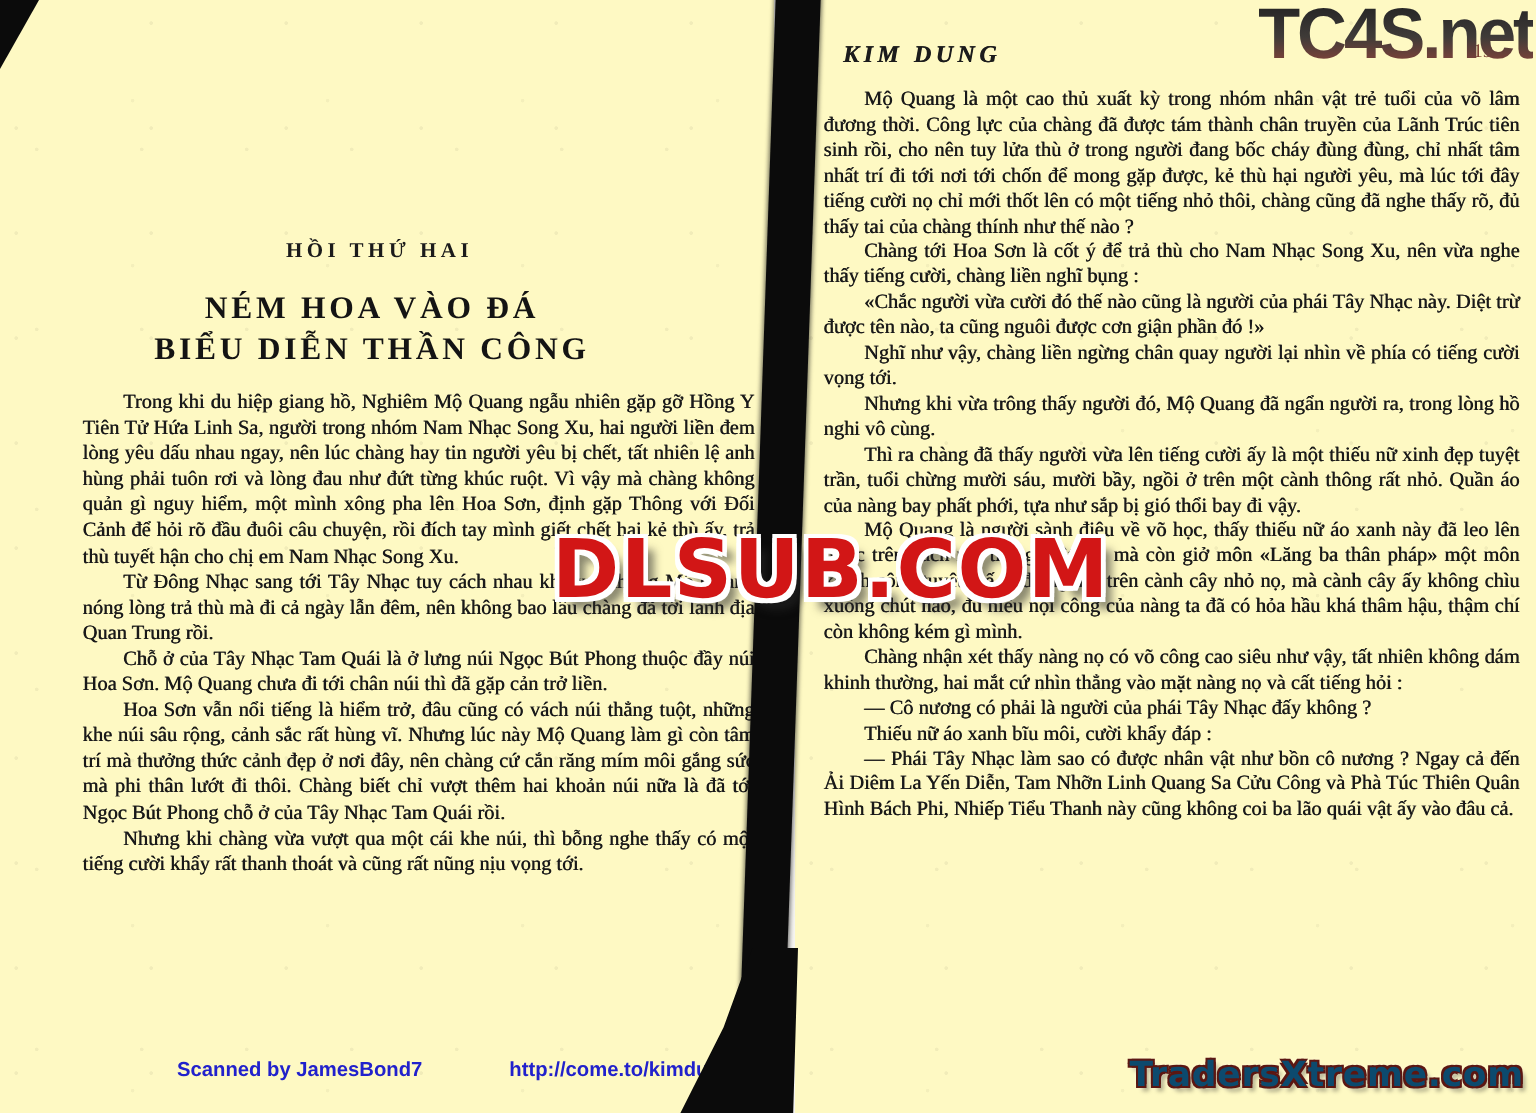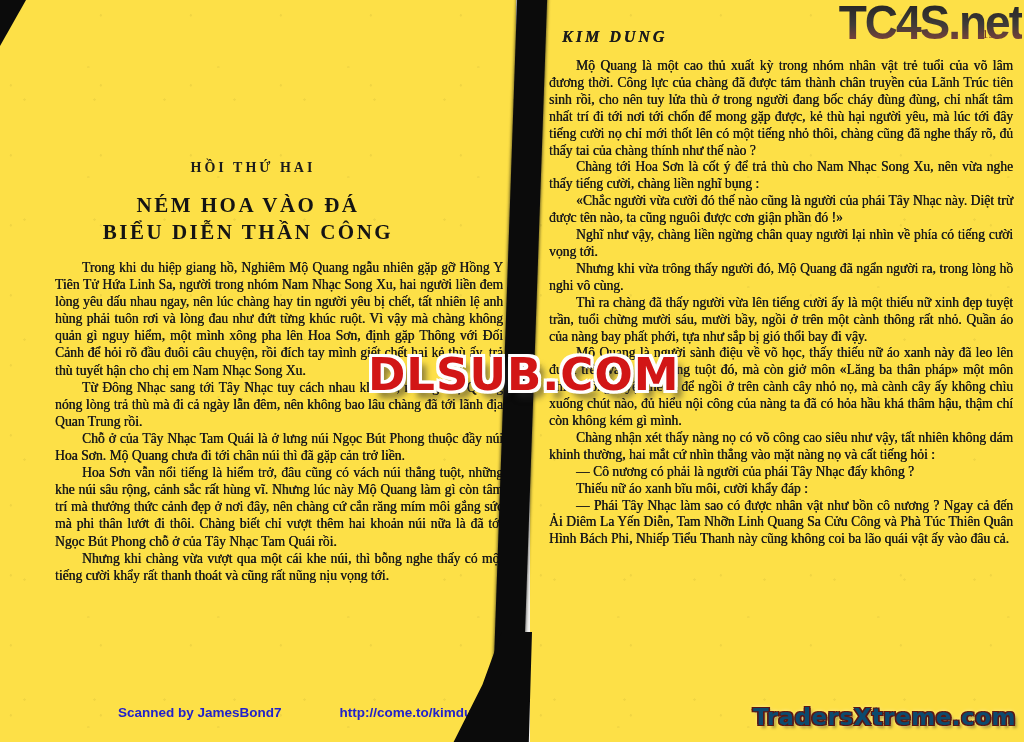--- a/index.html
+++ b/index.html
@@ -3,21 +3,21 @@
 <meta charset="utf-8">
 <style>
   html,body { margin:0; padding:0; background:#e8e8e4; }
   .scan {
     position:relative; width:1024px; height:742px; overflow:hidden;
     background:#f6f5f1;
     font-family:"Liberation Serif", serif;
   }
   
   .page {
-    position:absolute; background:#fde047; color:#191919;
+    position:absolute; background:#fef9c3; color:#191919;
   }
   .page-left  { left:0px;  top:0px; width:516px; height:742px; }
   .page-right { left:530px; top:0px; width:494px; height:742px; }
   
   .page::after{
     content:""; position:absolute; inset:0; pointer-events:none;
     background:
       radial-gradient(circle at 12% 22%, rgba(0,0,0,.05) 0 1px, transparent 1.4px),
       radial-gradient(circle at 68% 61%, rgba(0,0,0,.04) 0 1px, transparent 1.4px),
       radial-gradient(circle at 35% 83%, rgba(0,0,0,.05) 0 1px, transparent 1.4px);
@@ -89,21 +89,21 @@
     .tc4s-logo {
       background:linear-gradient(180deg,#252525 15%,#3f3b38 55%,#8a443a 92%);
       -webkit-background-clip:text; background-clip:text; color:transparent;
       text-shadow:none;
     }
   }
   
   .dlsub-watermark {
     position:absolute; left:368px; top:348px; z-index:10;
     font-family:"DejaVu Sans", sans-serif; font-weight:bold;
-    font-size:45px; letter-spacing:1px; color:#d21616; white-space:nowrap;
+    font-size:54px; letter-spacing:1px; color:#d21616; white-space:nowrap;
     text-shadow:
       -3px -3px 0 #fff, 3px -3px 0 #fff, -3px 3px 0 #fff, 3px 3px 0 #fff,
       -3px 0 0 #fff, 3px 0 0 #fff, 0 -3px 0 #fff, 0 3px 0 #fff,
       7px 8px 6px rgba(40,40,40,.55);
   }
   .traders-logo {
     position:absolute; bottom:12px; right:8px; z-index:9;
     font-family:"DejaVu Sans", sans-serif; font-weight:bold;
     font-size:23px; letter-spacing:.5px; color:#0c4a6e; white-space:nowrap;
     text-shadow:

